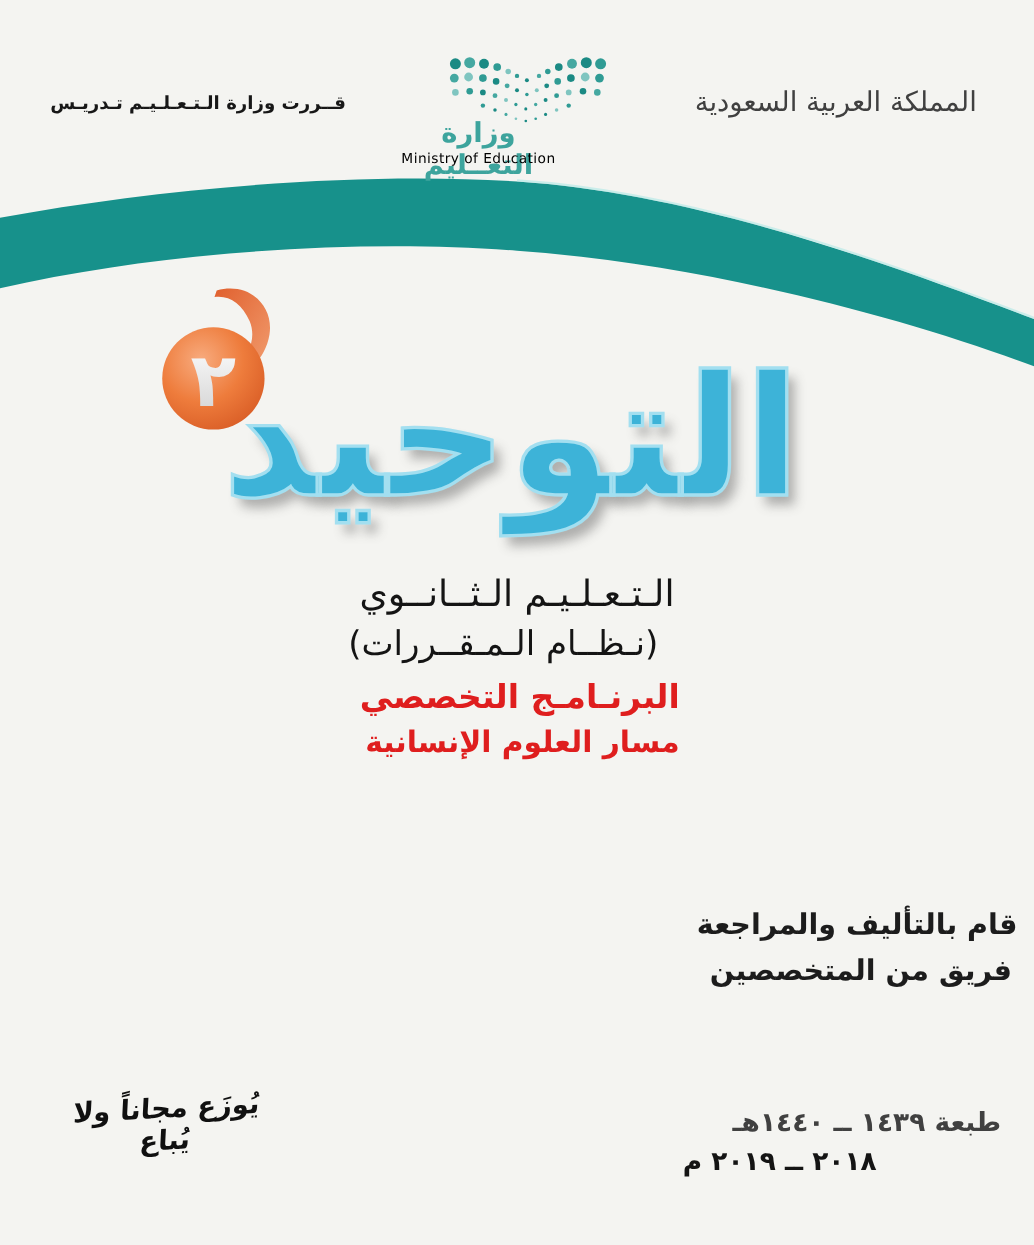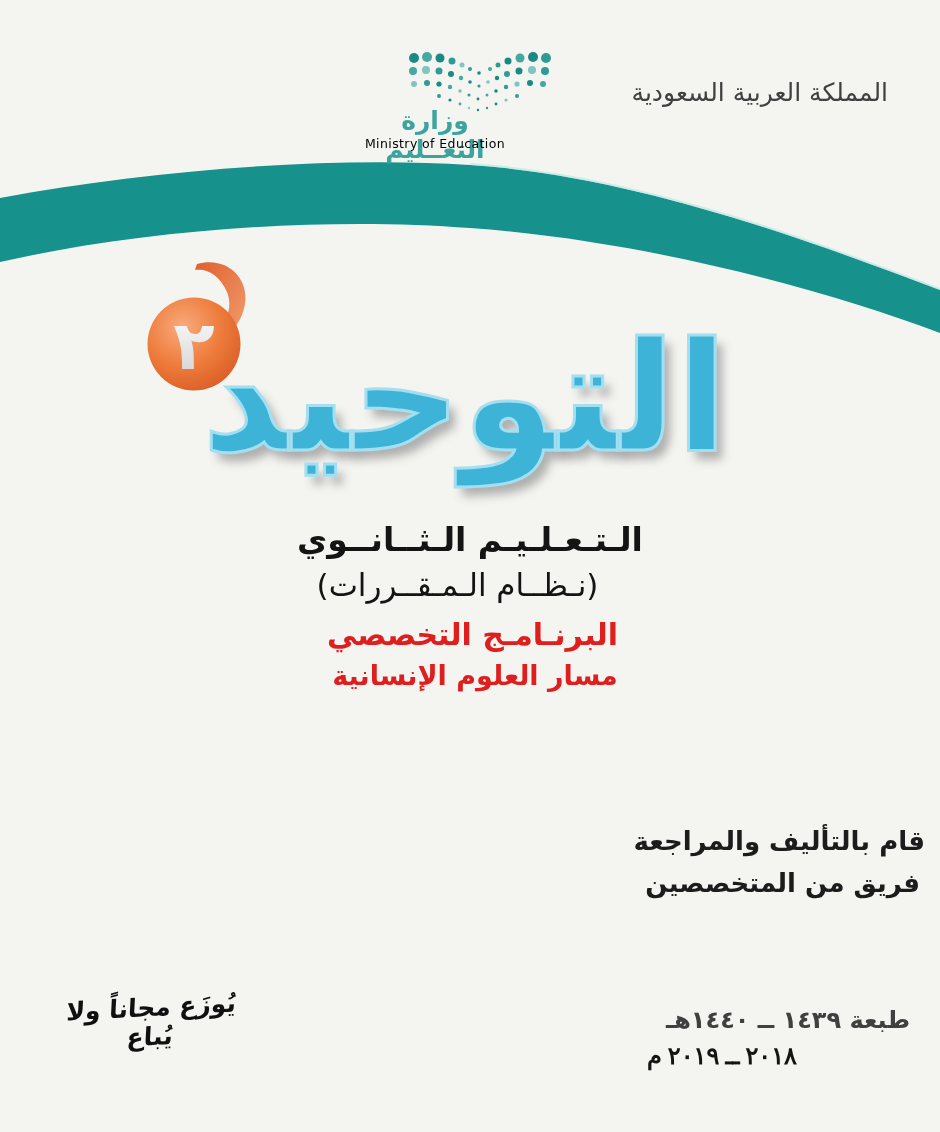--- a/index.html
+++ b/index.html
@@ -41,47 +41,48 @@
   .badge{top:252px;left:131px;}
 
   
   .main-title{
     top:318px;left:0;width:930px;text-align:center;
     font-size:152px;font-weight:bold;line-height:1.05;color:#3db3d8;
     -webkit-text-stroke:3px #a3dff0;
     text-shadow:0 0 2px #ffffff,7px 9px 10px rgba(90,90,90,.45);
   }
 
-  .edu1{top:520px;left:0;width:940px;text-align:center;font-size:33px;font-weight:bold;color:#141414;}
+  .edu1{top:520px;left:0;width:940px;text-align:center;font-size:33px;font-weight:normal;color:#141414;}
   .edu2{top:567px;left:0;width:915px;text-align:center;font-size:31px;font-weight:normal;color:#141414;}
   .program{top:617px;left:0;width:945px;text-align:center;font-size:30px;font-weight:bold;color:#df1e1e;}
   .track{top:660px;left:0;width:950px;text-align:center;font-size:27px;font-weight:bold;color:#df1e1e;}
 
   .authors1{top:826px;left:0;width:925px;text-align:right;font-size:26px;font-weight:bold;}
   .authors2{top:868px;left:0;width:920px;text-align:right;font-size:26px;font-weight:bold;}
 
   
   .distribution{
     top:993px;left:58px;width:185px;text-align:center;
     font-size:25px;font-weight:bold;color:#101010;
     transform:rotate(-3deg) skewX(-6deg);
   }
   .edition-h{top:1006px;right:30px;font-size:24px;font-weight:bold;color:#404040;}
-  .edition-g{top:1042px;right:143px;font-size:24px;font-weight:bold;color:#141414;font-family:Liberation Serif, serif;}
+  .edition-g{top:1042px;right:143px;font-size:24px;font-weight:bold;color:#141414;}
 </style>
 </head>
 <body>
 
 <svg class="abs swoosh" width="940" height="400" viewBox="0 0 940 400">
   <path d="M 0,198 C 150,170 330,156 470,165 C 640,176 820,245 940,290
            L 940,333 C 820,288 640,240 470,228 C 330,217 150,228 0,262 Z" fill="#17918b"></path>
   <path d="M 470,164 C 640,175 820,244 940,289" fill="none" stroke="#aee7e6" stroke-width="2" opacity="0.6"></path>
 </svg>
 
 <div class="abs decree rtl">
+  <div>قــررت وزارة الـتـعـلـيـم تـدريـس</div>
 </div>
 
 <svg class="abs moe-dots" width="150" height="62" viewBox="0 0 150 62">
   <g>
     <circle cx="8" cy="8" r="5" fill="#1b8a84"></circle>
       <circle cx="21" cy="7" r="5" fill="#45a8a1"></circle>
     <circle cx="34" cy="8" r="4.5" fill="#1b8a84"></circle>
       <circle cx="46" cy="11" r="3.5" fill="#2f9b94"></circle>
     <circle cx="56" cy="15" r="2.5" fill="#7fc5c0"></circle>
       <circle cx="64" cy="19" r="2" fill="#2f9b94"></circle>

